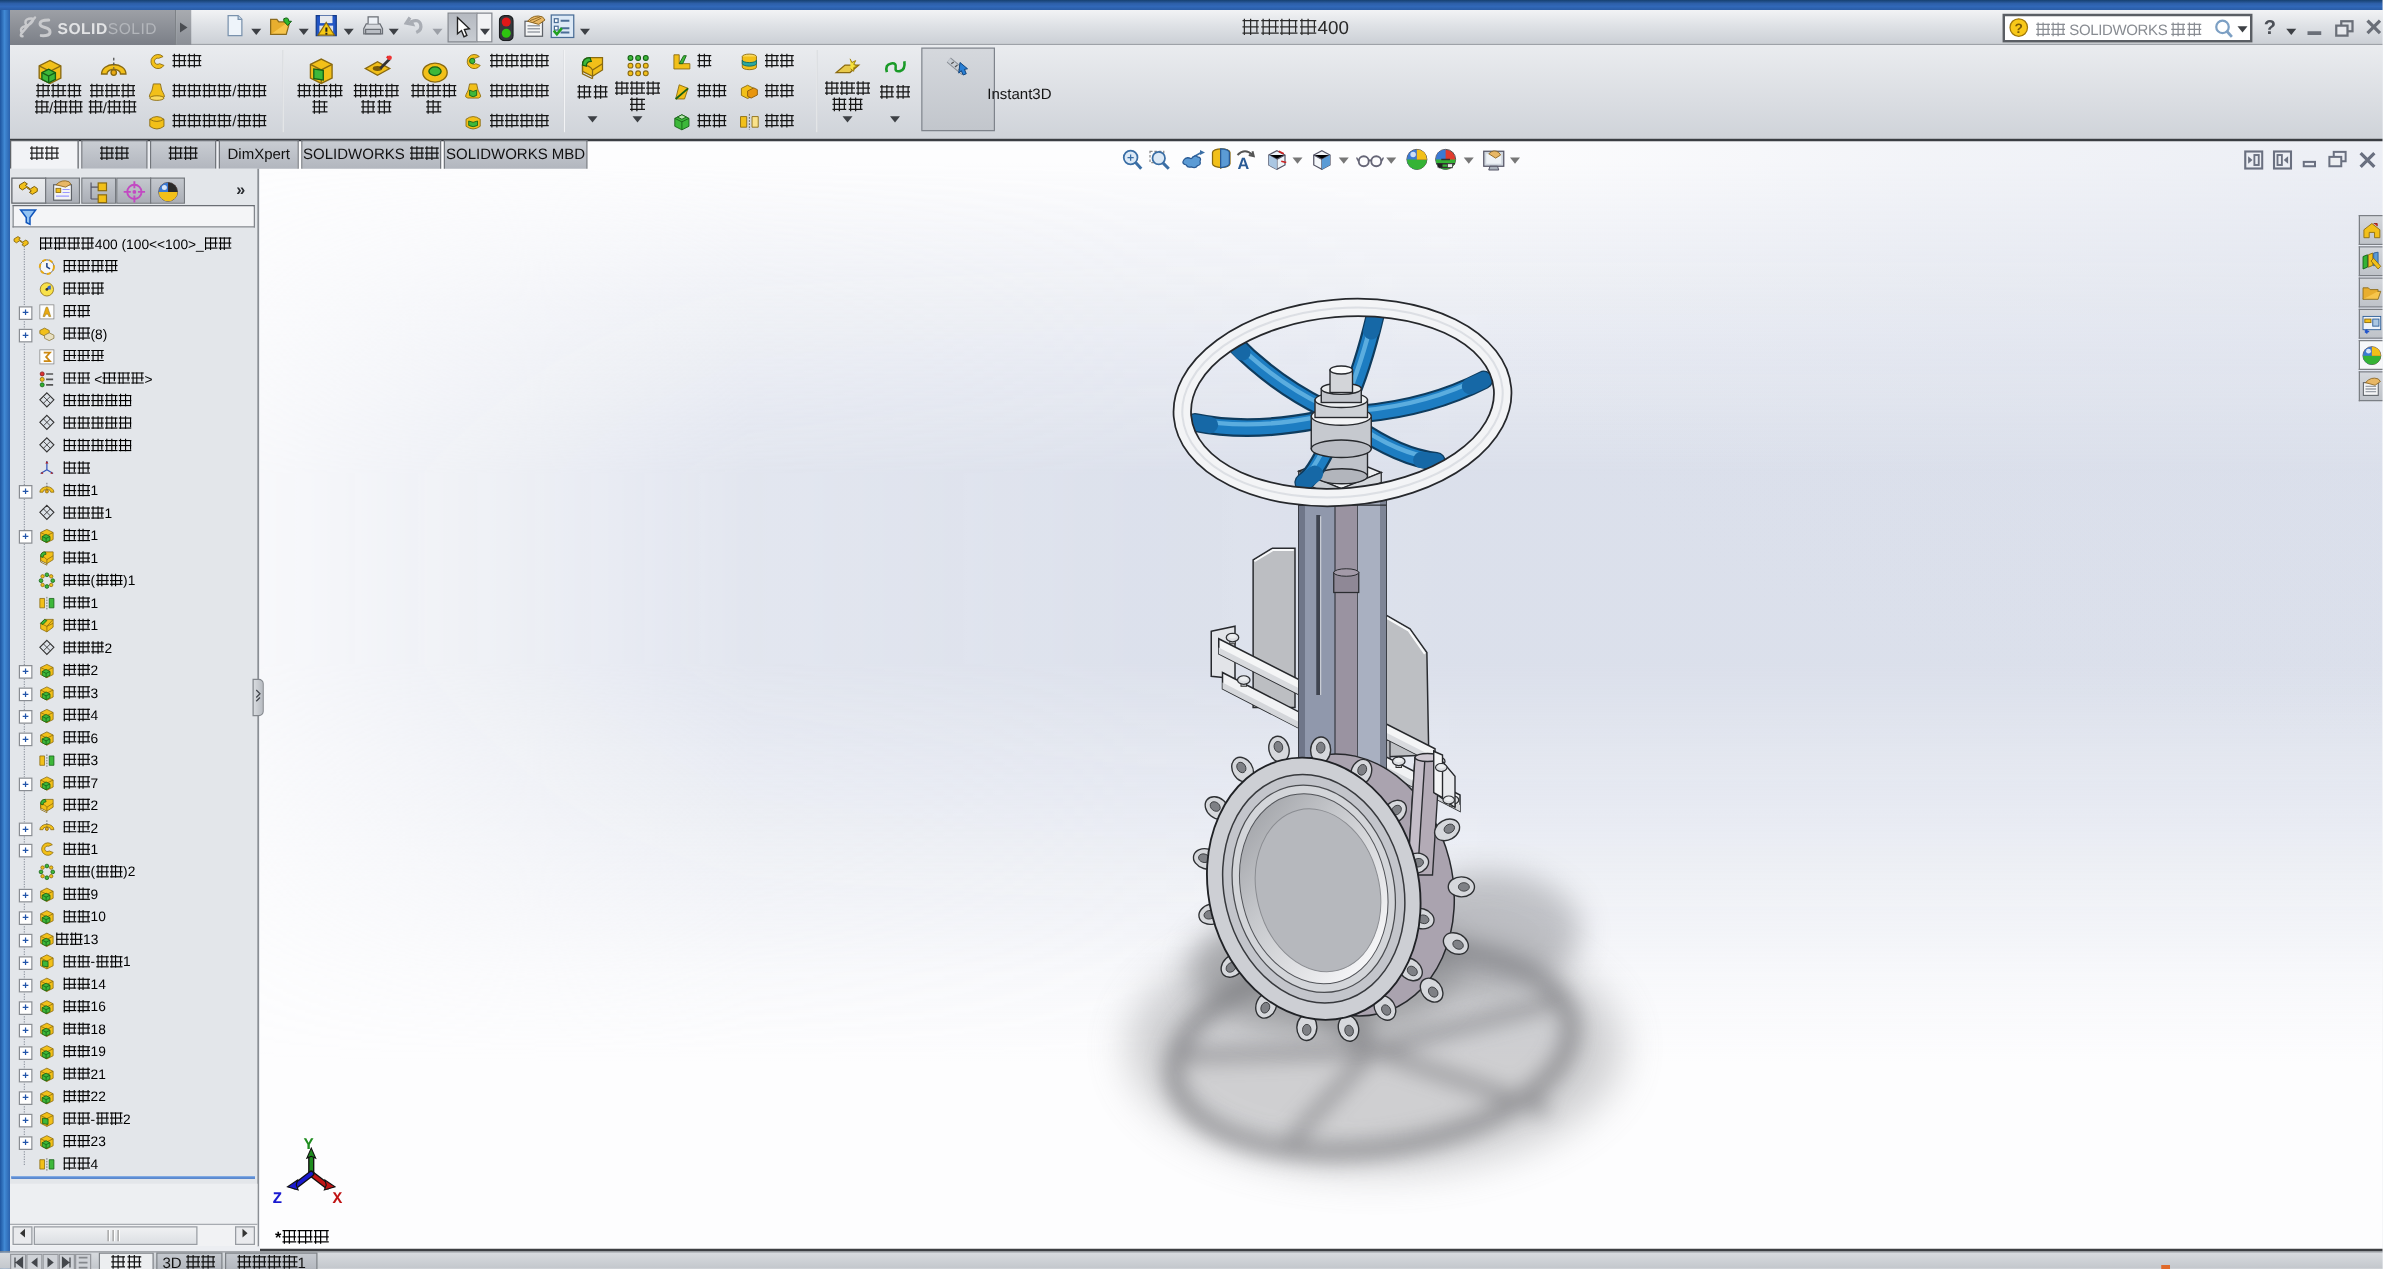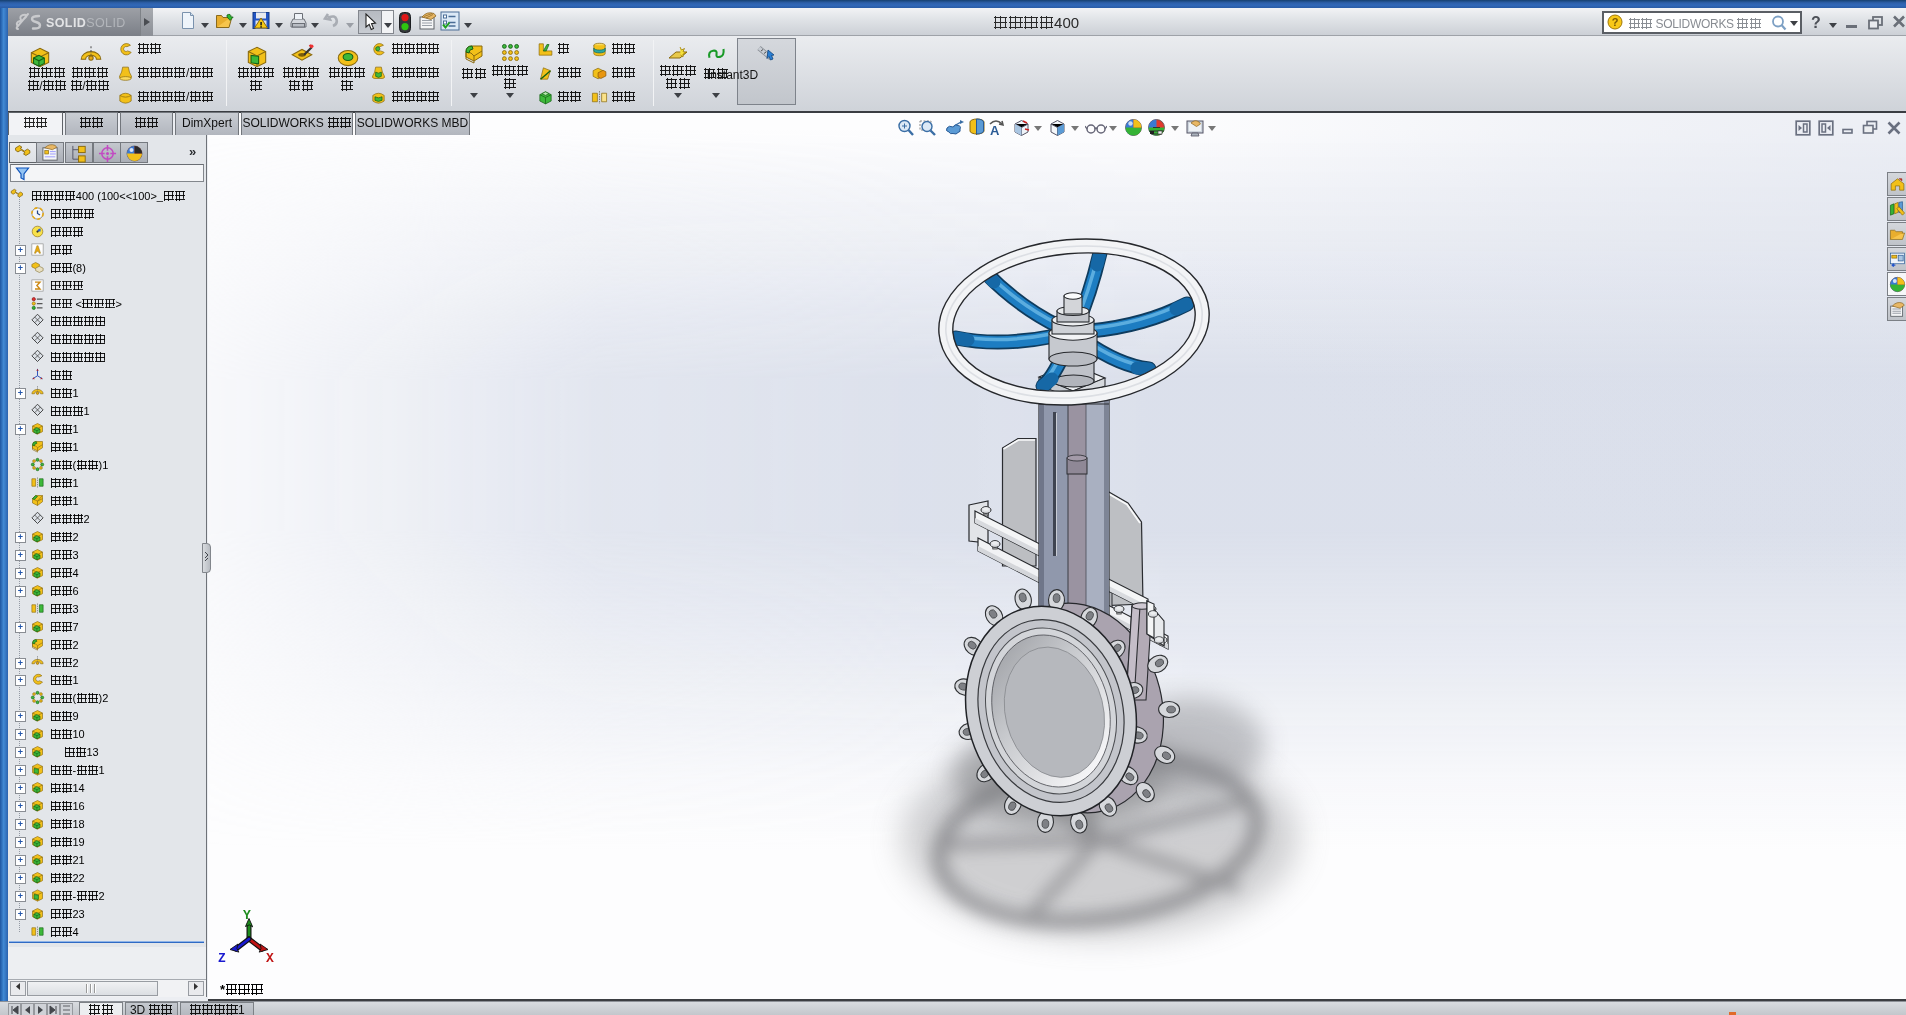--- a/index.html
+++ b/index.html
@@ -686,21 +686,21 @@
  <svg class="abs" style="left:698px;top:6px" width="21" height="21" viewBox="0 0 24 24">
       <use href="#g-curves"></use>
     </svg>
  <div class="rlab" style="left:675px;top:32px;width:66px"><span class="cj"></span><span class="cj"></span></div>
  <i class="dda" style="left:704px;top:57px"></i>
 
  <div class="abs" style="left:729px;top:2px;width:59px;height:67px;background:linear-gradient(#d5d8dd,#c2c6cc);border:1px solid #7e838b"></div>
  <svg class="abs" style="left:747px;top:6px" width="24" height="24" viewBox="0 0 24 24">
       <use href="#g-i3d"></use>
     </svg>
- <div class="rlab" style="left:686px;top:33px;width:77px">Instant3D</div>
+ <div class="rlab" style="left:769px;top:33px;width:77px">Instant3D</div>
 </div>
 <div class="abs" id="tabstrip">
  <div class="ctab" id="tabactive" style="left:8px;width:55px"><span class="cj"></span><span class="cj"></span></div>
  <div class="ctab" style="left:65px;width:53px"><span class="cj"></span><span class="cj"></span></div>
  <div class="ctab" style="left:120px;width:53px"><span class="cj"></span><span class="cj"></span></div>
  <div class="ctab" style="left:175px;width:64px">DimXpert</div>
  <div class="ctab" style="left:241px;width:112px">SOLIDWORKS <span class="cj"></span><span class="cj"></span></div>
  <div class="ctab" style="left:355px;width:115px">SOLIDWORKS MBD</div>
 </div>
 <div class="abs" id="headsup">
@@ -1071,21 +1071,21 @@
         <svg class="ticon" style="left:22px" viewBox="0 0 24 24">
           <use href="#g-boss"></use>
         </svg>
         <span class="txt" style="left:42px"><span class="cj"></span><span class="cj"></span>10</span>
       </div>
       <div class="trow" style="top:558.2px">
         <span class="pm">+</span>
         <svg class="ticon" style="left:22px" viewBox="0 0 24 24">
           <use href="#g-boss"></use>
         </svg>
-        <span class="txt" style="left:56px"><span class="cj"></span><span class="cj"></span>13</span>
+        <span class="txt" style="left:36px"><span class="cj"></span><span class="cj"></span>13</span>
       </div>
       <div class="trow" style="top:576.2px">
         <span class="pm">+</span>
         <svg class="ticon" style="left:22px" viewBox="0 0 24 24">
           <use href="#g-cutex"></use>
         </svg>
         <span class="txt" style="left:42px"><span class="cj"></span><span class="cj"></span>-<span class="cj"></span><span class="cj"></span>1</span>
       </div>
       <div class="trow" style="top:594.1px">
         <span class="pm">+</span>

